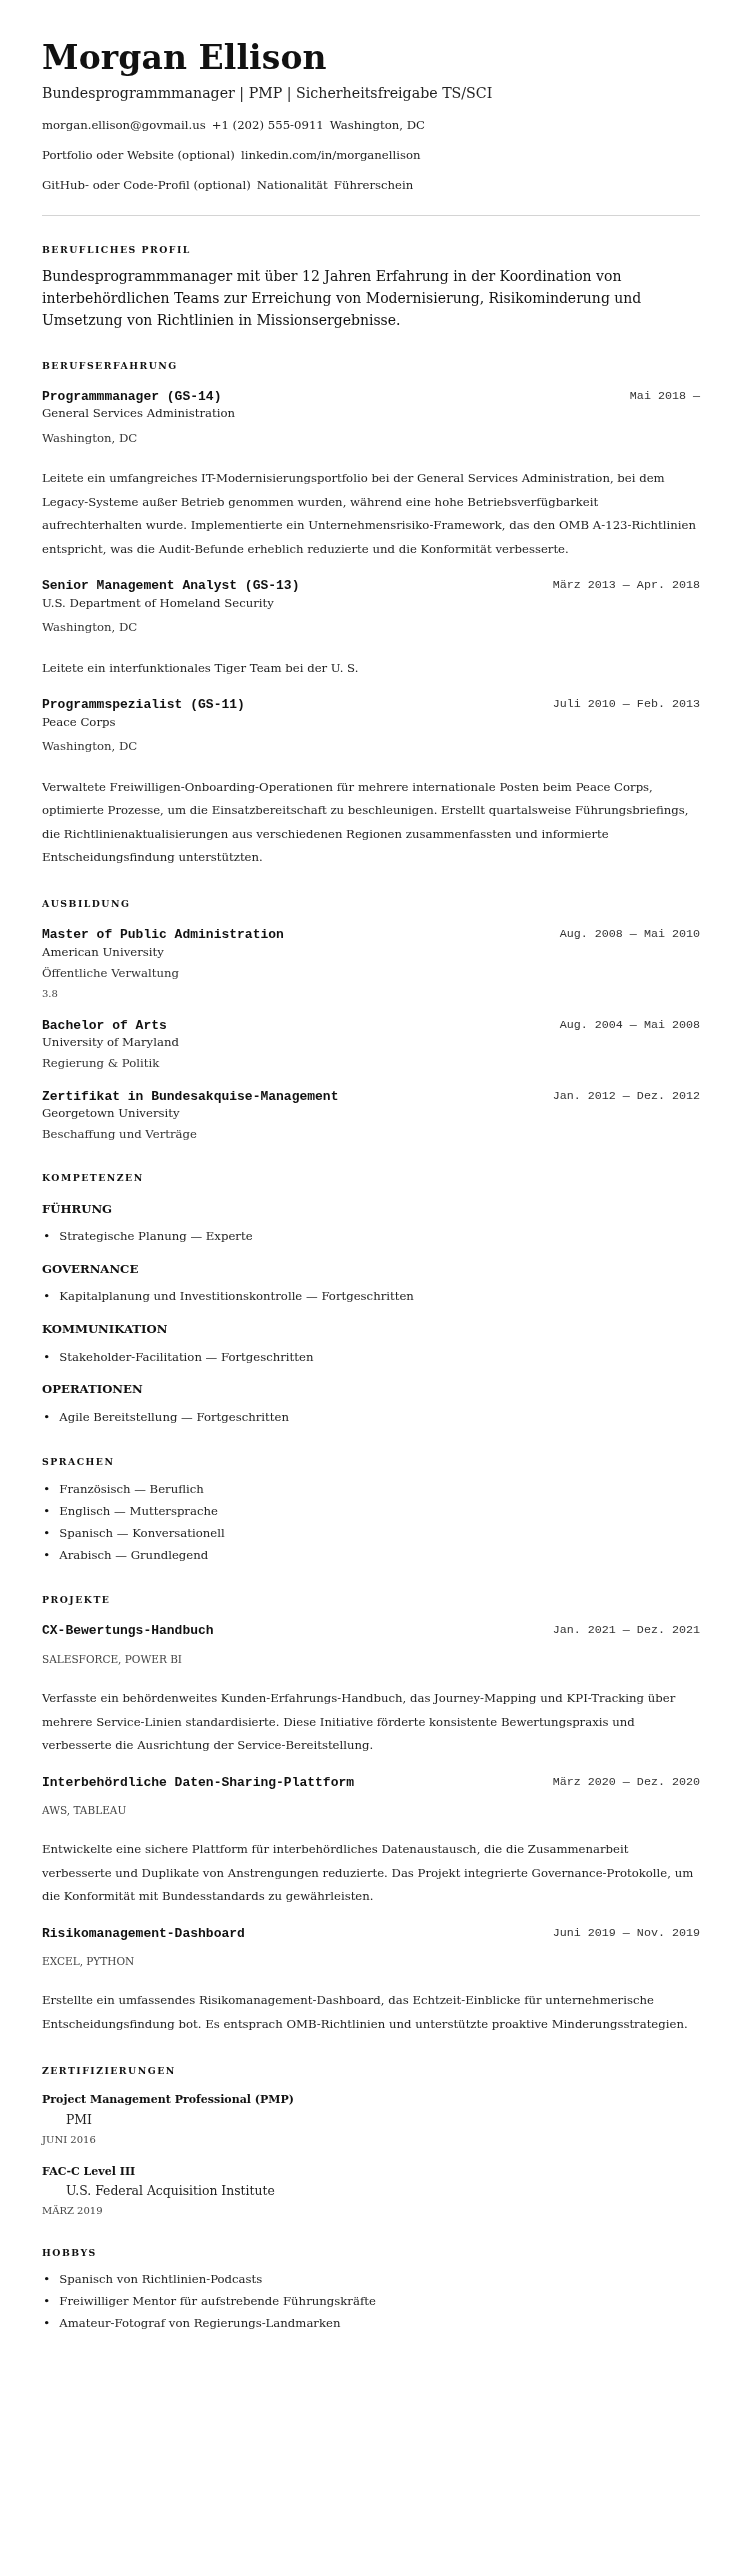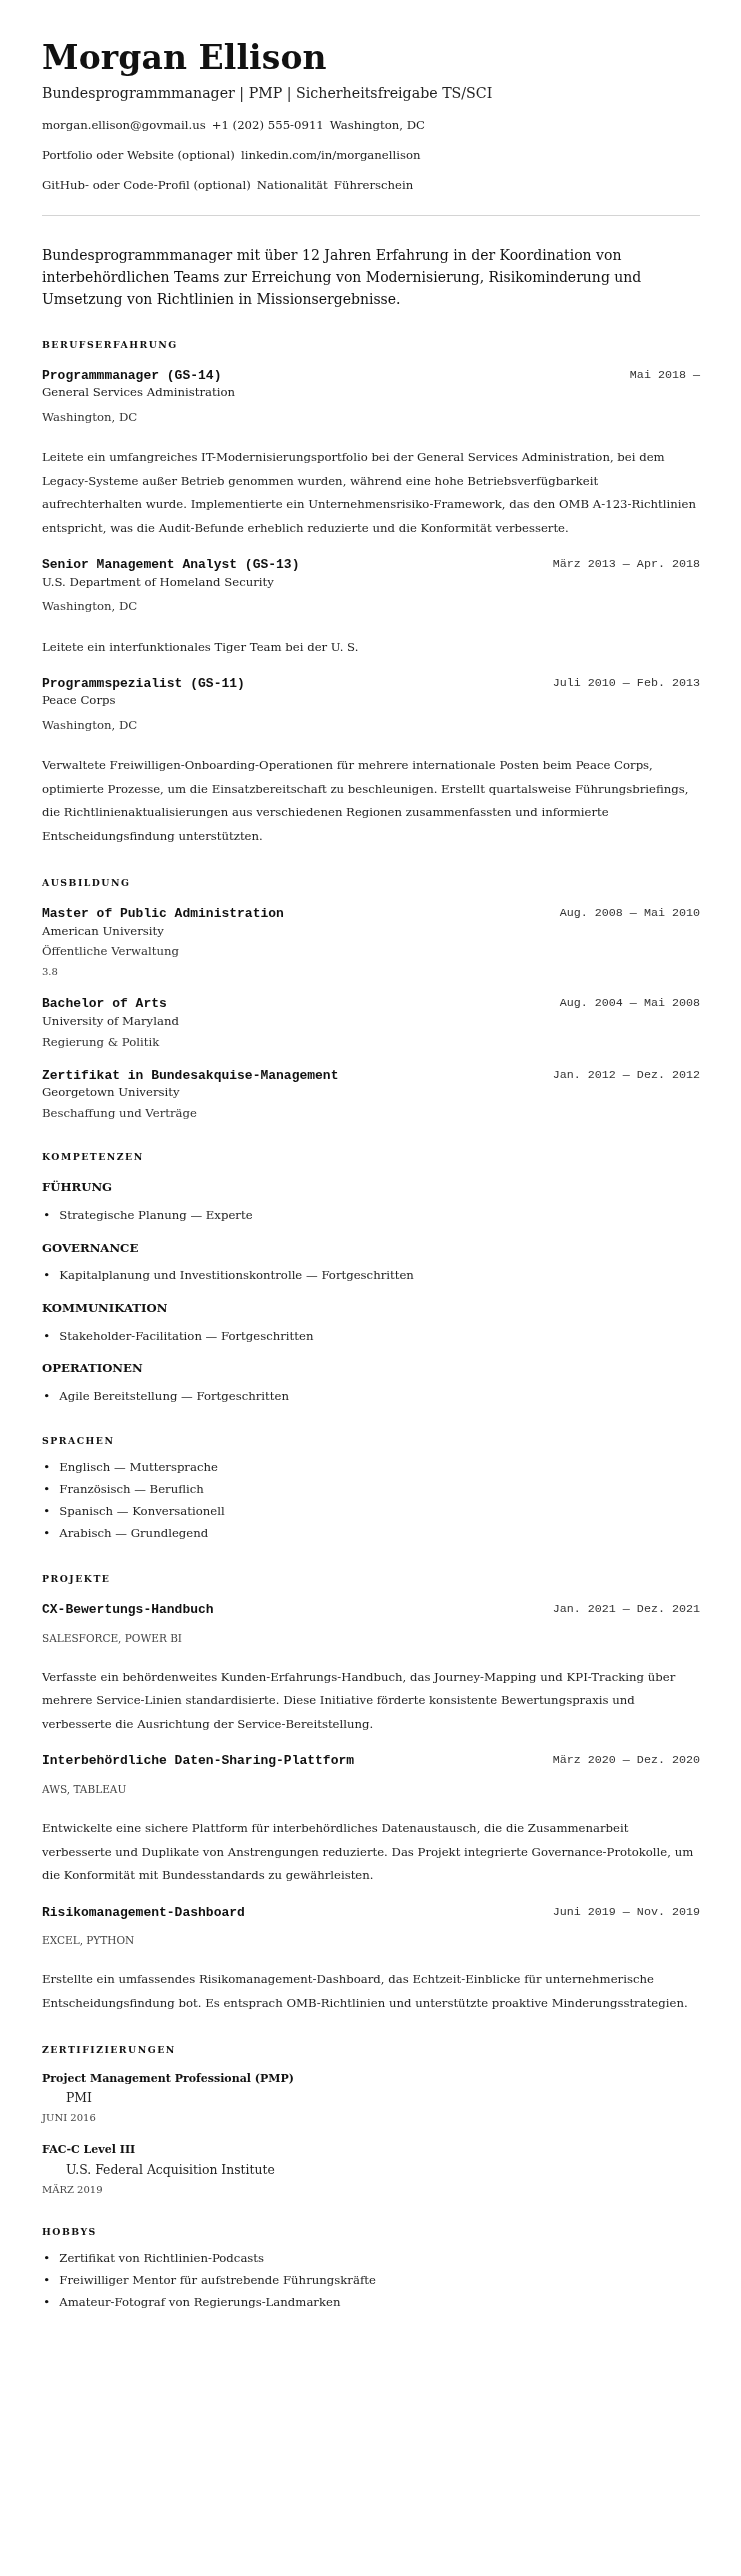--- a/index.html
+++ b/index.html
@@ -62,20 +62,21 @@
     </div>
     <div class="contact-row">
       <span>GitHub- oder Code-Profil (optional)</span>
       <span>Nationalität</span>
       <span>Führerschein</span>
     </div>
     <div class="divider"></div>
   </header>
 
   <section class="section first">
+    <h2 class="section-title">Berufliches Profil</h2>
     <p class="profile-text">Bundesprogrammmanager mit über 12 Jahren Erfahrung in der Koordination von interbehördlichen Teams zur Erreichung von Modernisierung, Risikominderung und Umsetzung von Richtlinien in Missionsergebnisse.</p>
   </section>
 
   <section class="section">
     <h2 class="section-title">Berufserfahrung</h2>
 
     <div class="entry first">
       <div class="entry-head">
         <div class="entry-title">Programmmanager (GS-14)</div>
         <div class="entry-date">Mai 2018 —</div>
@@ -158,22 +159,22 @@
 
     <div class="skill-cat">Operationen</div>
     <ul class="bullets">
       <li>Agile Bereitstellung — Fortgeschritten</li>
     </ul>
   </section>
 
   <section class="section">
     <h2 class="section-title">Sprachen</h2>
     <ul class="bullets">
+      <li>Französisch — Beruflich</li>
       <li>Englisch — Muttersprache</li>
-      <li>Französisch — Beruflich</li>
       <li>Spanisch — Konversationell</li>
       <li>Arabisch — Grundlegend</li>
     </ul>
   </section>
 
   <section class="section">
     <h2 class="section-title">Projekte</h2>
 
     <div class="entry first">
       <div class="entry-head">
@@ -215,20 +216,20 @@
     <div class="cert">
       <div class="cert-name">FAC-C Level III</div>
       <div class="cert-issuer">U.S. Federal Acquisition Institute</div>
       <div class="cert-date">März 2019</div>
     </div>
   </section>
 
   <section class="section">
     <h2 class="section-title">Hobbys</h2>
     <ul class="bullets">
-      <li>Zertifikat von Richtlinien-Podcasts</li>
+      <li>Spanisch von Richtlinien-Podcasts</li>
       <li>Freiwilliger Mentor für aufstrebende Führungskräfte</li>
       <li>Amateur-Fotograf von Regierungs-Landmarken</li>
     </ul>
   </section>
 
 </div>
 
 
 </body></html>

